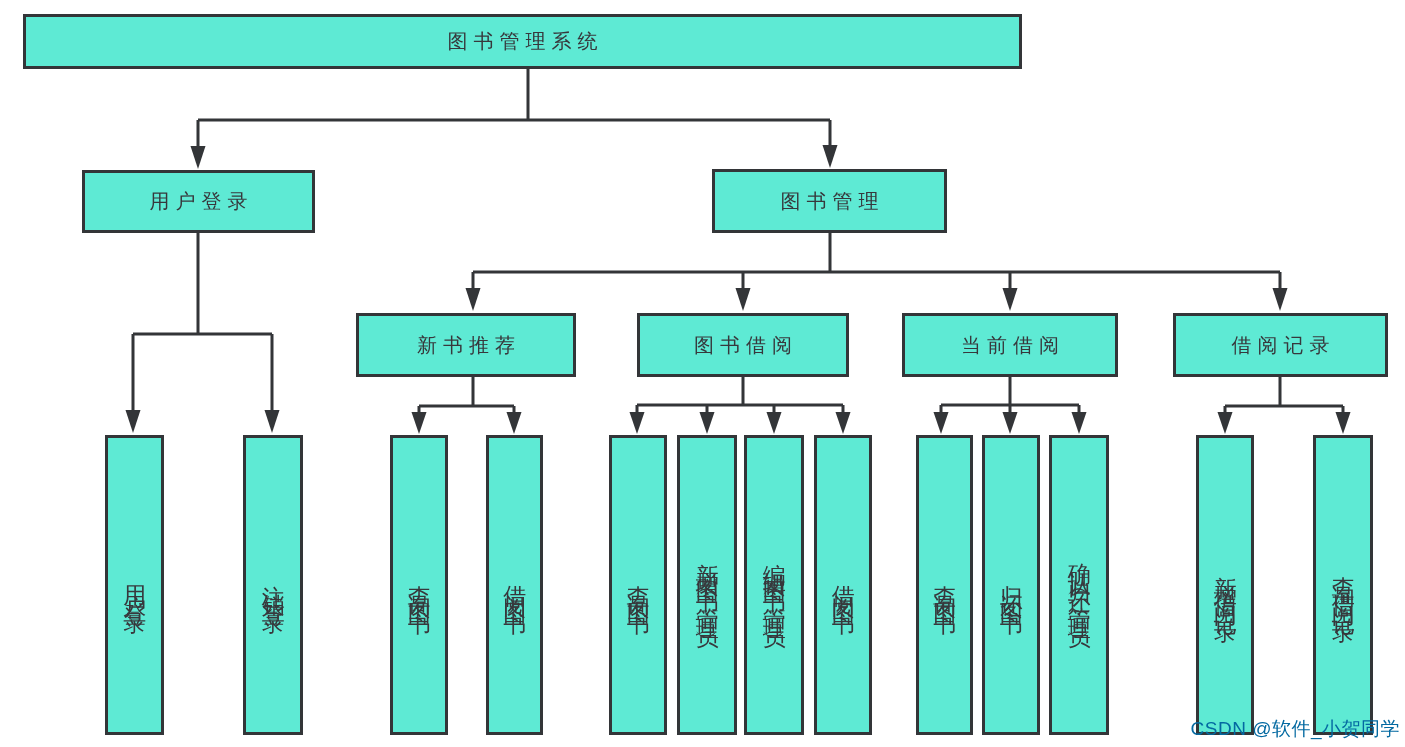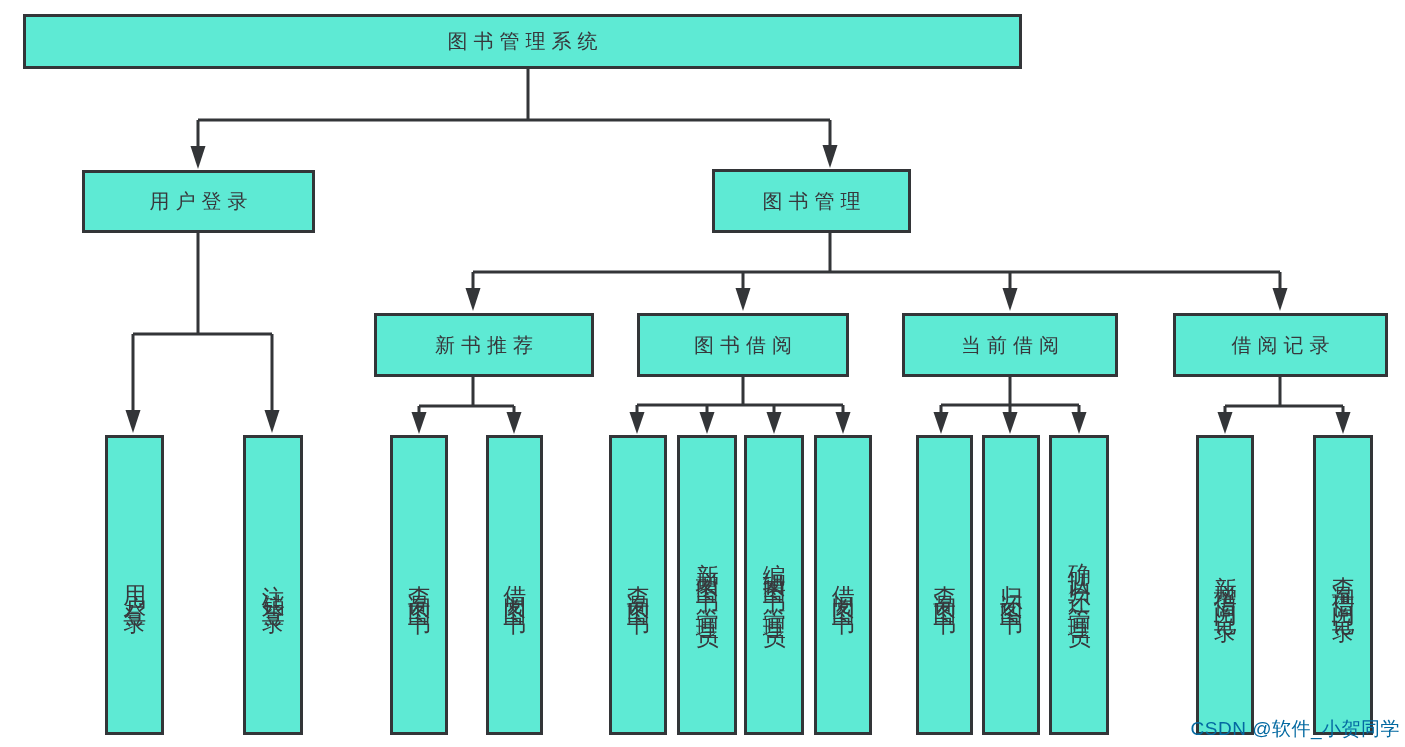--- a/index.html
+++ b/index.html
@@ -97,23 +97,23 @@
     <g>
       <path d="M1280,377 V406 M1225,406 H1343 M1225,406 V414 M1343,406 V414"></path>
       <polygon points="1217.5,412 1232.5,412 1225,434"></polygon>
       <polygon points="1335.5,412 1350.5,412 1343,434"></polygon>
     </g>
   </svg>
 
   <div class="node hnode" style="left:23px; top:14px; width:999px; height:55px;">图书管理系统</div>
 
   <div class="node hnode" style="left:82px; top:170px; width:233px; height:63px;">用户登录</div>
-  <div class="node hnode" style="left:712px; top:169px; width:199px; height:64px;">图书管理</div>
+  <div class="node hnode" style="left:712px; top:169px; width:235px; height:64px;">图书管理</div>
 
-  <div class="node hnode" style="left:374px; top:313px; width:220px; height:64px;text-align:right;">新书推荐</div>
+  <div class="node hnode" style="left:356px; top:313px; width:220px; height:64px;text-align:right;">新书推荐</div>
   <div class="node hnode" style="left:637px; top:313px; width:212px; height:64px;">图书借阅</div>
   <div class="node hnode" style="left:902px; top:313px; width:216px; height:64px;">当前借阅</div>
   <div class="node hnode" style="left:1173px; top:313px; width:215px; height:64px;">借阅记录</div>
 
   <div class="node vnode" style="left:105px; top:435px; width:59px; height:300px;">用户登录</div>
   <div class="node vnode" style="left:243px; top:435px; width:60px; height:300px;">注销登录</div>
 
   <div class="node vnode" style="left:390px; top:435px; width:58px; height:300px;">查询图书</div>
   <div class="node vnode" style="left:486px; top:435px; width:57px; height:300px;">借阅图书</div>
 

